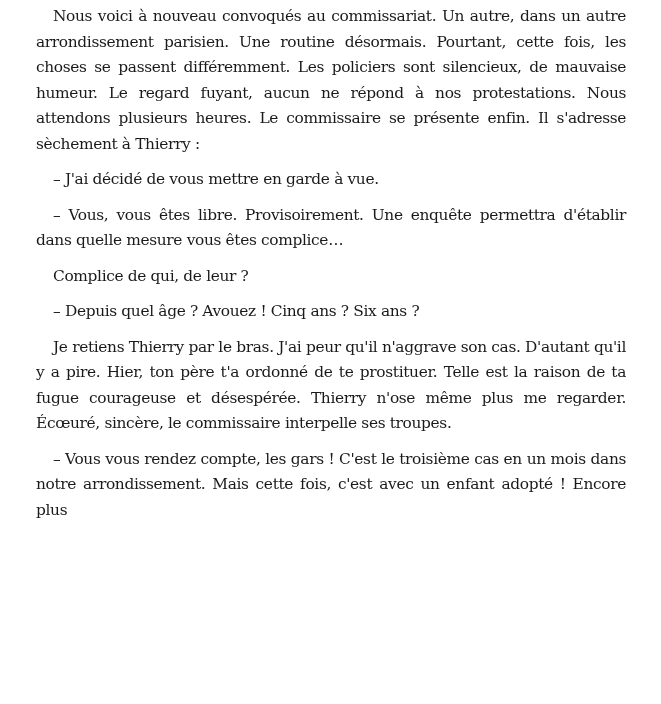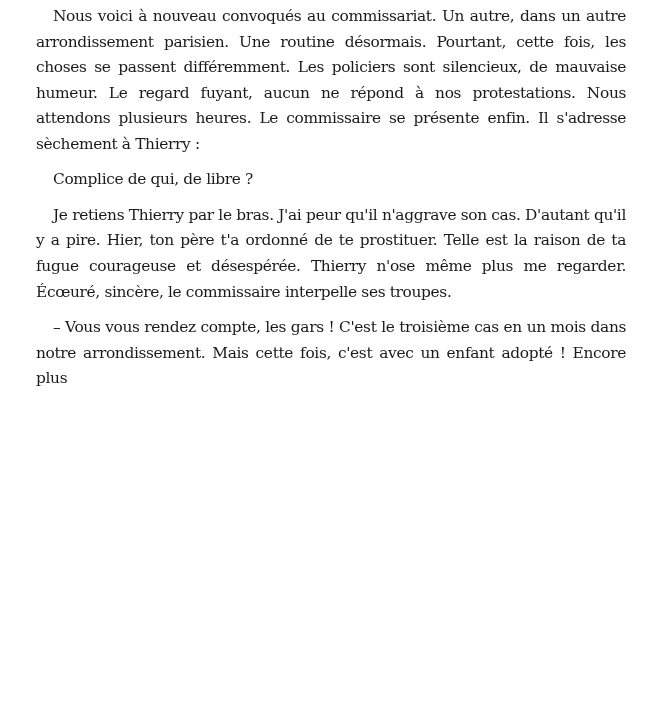--- a/index.html
+++ b/index.html
@@ -29,16 +29,19 @@
       text-indent: 17px;
       text-align: justify;
       text-align-last: left;
     }
   </style>
 </head>
 <body>
 
 <div class="page">
   <p class="para">Nous voici à nouveau convoqués au commissariat. Un autre, dans un autre arrondissement parisien. Une routine désormais. Pourtant, cette fois, les choses se passent différemment. Les policiers sont silencieux, de mauvaise humeur. Le regard fuyant, aucun ne répond à nos protestations. Nous attendons plusieurs heures. Le commissaire se présente enfin. Il s'adresse sèchement à Thierry :</p>
-  <p class="para">Complice de qui, de libre ?</p>
+  <p class="para">– J'ai décidé de vous mettre en garde à vue.</p>
+  <p class="para">– Vous, vous êtes libre. Provisoirement. Une enquête permettra d'établir dans quelle mesure vous êtes complice…</p>
+  <p class="para">Complice de qui, de leur ?</p>
+  <p class="para">– Depuis quel âge ? Avouez ! Cinq ans ? Six ans ?</p>
   <p class="para">Je retiens Thierry par le bras. J'ai peur qu'il n'aggrave son cas. D'autant qu'il y a pire. Hier, ton père t'a ordonné de te prostituer. Telle est la raison de ta fugue courageuse et désespérée. Thierry n'ose même plus me regarder. Écœuré, sincère, le commissaire interpelle ses troupes.</p>
   <p class="para">– Vous vous rendez compte, les gars ! C'est le troisième cas en un mois dans notre arrondissement. Mais cette fois, c'est avec un enfant adopté ! Encore plus</p>
 </div>
 
 </body></html>

